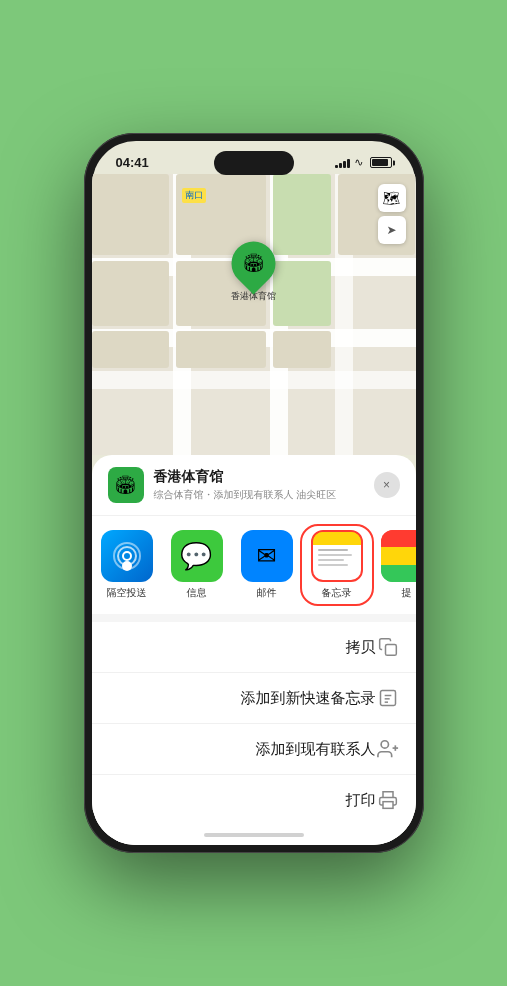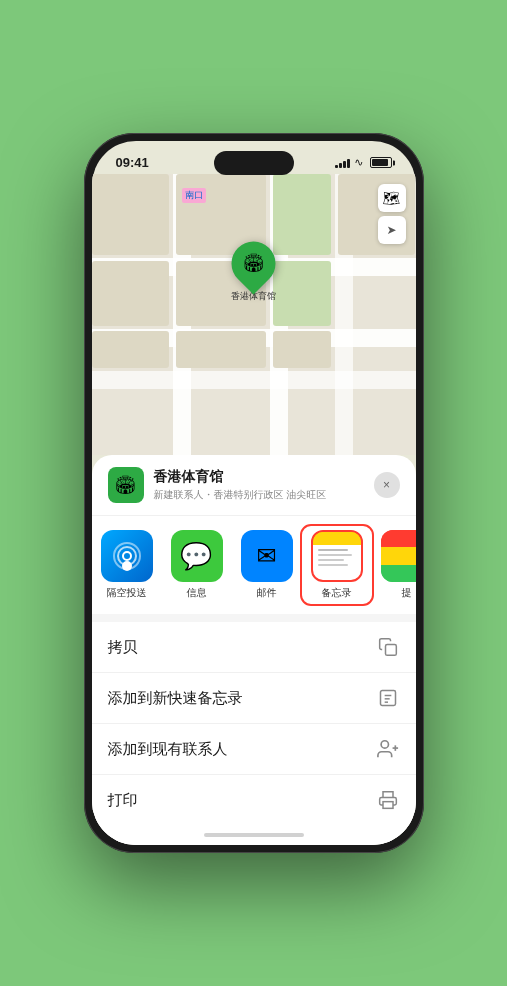--- a/index.html
+++ b/index.html
@@ -128,21 +128,21 @@
       background: #ddd8c4;
       border-radius: 3px;
     }
     .map-block-green {
       background: #c8ddb0;
     }
     .map-label {
       position: absolute;
       font-size: 9px;
       color: #0066cc;
-      background: #f9a8d4;
+      background: #fde047;
       padding: 1px 3px;
       border-radius: 2px;
       white-space: nowrap;
       font-weight: 500;
     }
     .map-controls {
       position: absolute;
       right: 10px;
       top: 10px;
       display: flex;
@@ -280,21 +280,21 @@
       font-size: 10px;
       color: #333;
       text-align: center;
     }
     .action-list {
       background: white;
     }
     .action-item {
       display: flex;
       align-items: center;
-      justify-content: space-between;
+      justify-content: flex-end;
       padding: 13px 16px;
       border-bottom: 1px solid #f0f0f0;
       cursor: pointer;
     }
     .action-item:last-child {
       border-bottom: none;
     }
     .action-label {
       font-size: 15px;
       color: #1a1a1a;
@@ -337,21 +337,21 @@
     .notes-line:first-child { width: 70%; background: #aaa; }
   </style>
 </head>
 <body>
 
 <div class="phone-frame">
   <div class="phone-screen">
     <div class="dynamic-island"></div>
 
     <div class="status-bar">
-      <span class="status-time">09:41</span>
+      <span class="status-time">04:41</span>
       <div class="status-icons">
         <div class="signal-bars">
           <div class="signal-bar" style="height:3px"></div>
           <div class="signal-bar" style="height:5px"></div>
           <div class="signal-bar" style="height:7px"></div>
           <div class="signal-bar" style="height:9px"></div>
         </div>
         <span class="wifi-icon">∿</span>
         <div class="battery-icon">
           <div class="battery-fill"></div>
@@ -399,21 +399,21 @@
         </div>
       </div>
     </div>
 
     <div class="bottom-sheet">
 
       <div class="sheet-header">
         <div class="venue-icon">🏟</div>
         <div class="venue-info">
           <div class="venue-name">香港体育馆</div>
-          <div class="venue-desc">新建联系人・香港特别行政区 油尖旺区</div>
+          <div class="venue-desc">综合体育馆・添加到现有联系人 油尖旺区</div>
         </div>
         <div class="close-btn">
           <span>×</span>
         </div>
       </div>
 
       <div class="share-apps">
 
         <div class="app-item">
           <div class="app-icon airdrop" style="position:relative;">
@@ -434,21 +434,21 @@
           <span class="app-label">信息</span>
         </div>
 
         <div class="app-item">
           <div class="app-icon mail" style="display:flex;align-items:center;justify-content:center;">
             <span style="font-size:24px; filter:brightness(10);">✉</span>
           </div>
           <span class="app-label">邮件</span>
         </div>
 
-        <div class="app-item" style="outline: 2px solid #ff3b30; border-radius: 9px;">
+        <div class="app-item" style="outline: 2px solid #ff3b30; border-radius: 16px;">
           <div class="app-icon notes selected" style="background: linear-gradient(180deg, #ffd60a 0%, #ffd60a 28%, white 28%); position:relative; overflow:hidden; padding:0; border: 2px solid #ff3b30;">
             <div style="position:absolute; top:0; left:0; right:0; height:28%; background:#ffd60a;"></div>
             <div class="notes-lines" style="position:absolute; top:30%; left:0; right:0; padding: 3px 5px; gap:3px; display:flex; flex-direction:column;">
               <div class="notes-line" style="width:80%; height:2px; background:#bbb;"></div>
               <div class="notes-line" style="width:90%; height:2px; background:#ccc;"></div>
               <div class="notes-line" style="width:70%; height:2px; background:#ccc;"></div>
               <div class="notes-line" style="width:80%; height:2px; background:#ccc;"></div>
             </div>
           </div>
           <span class="app-label">备忘录</span>

